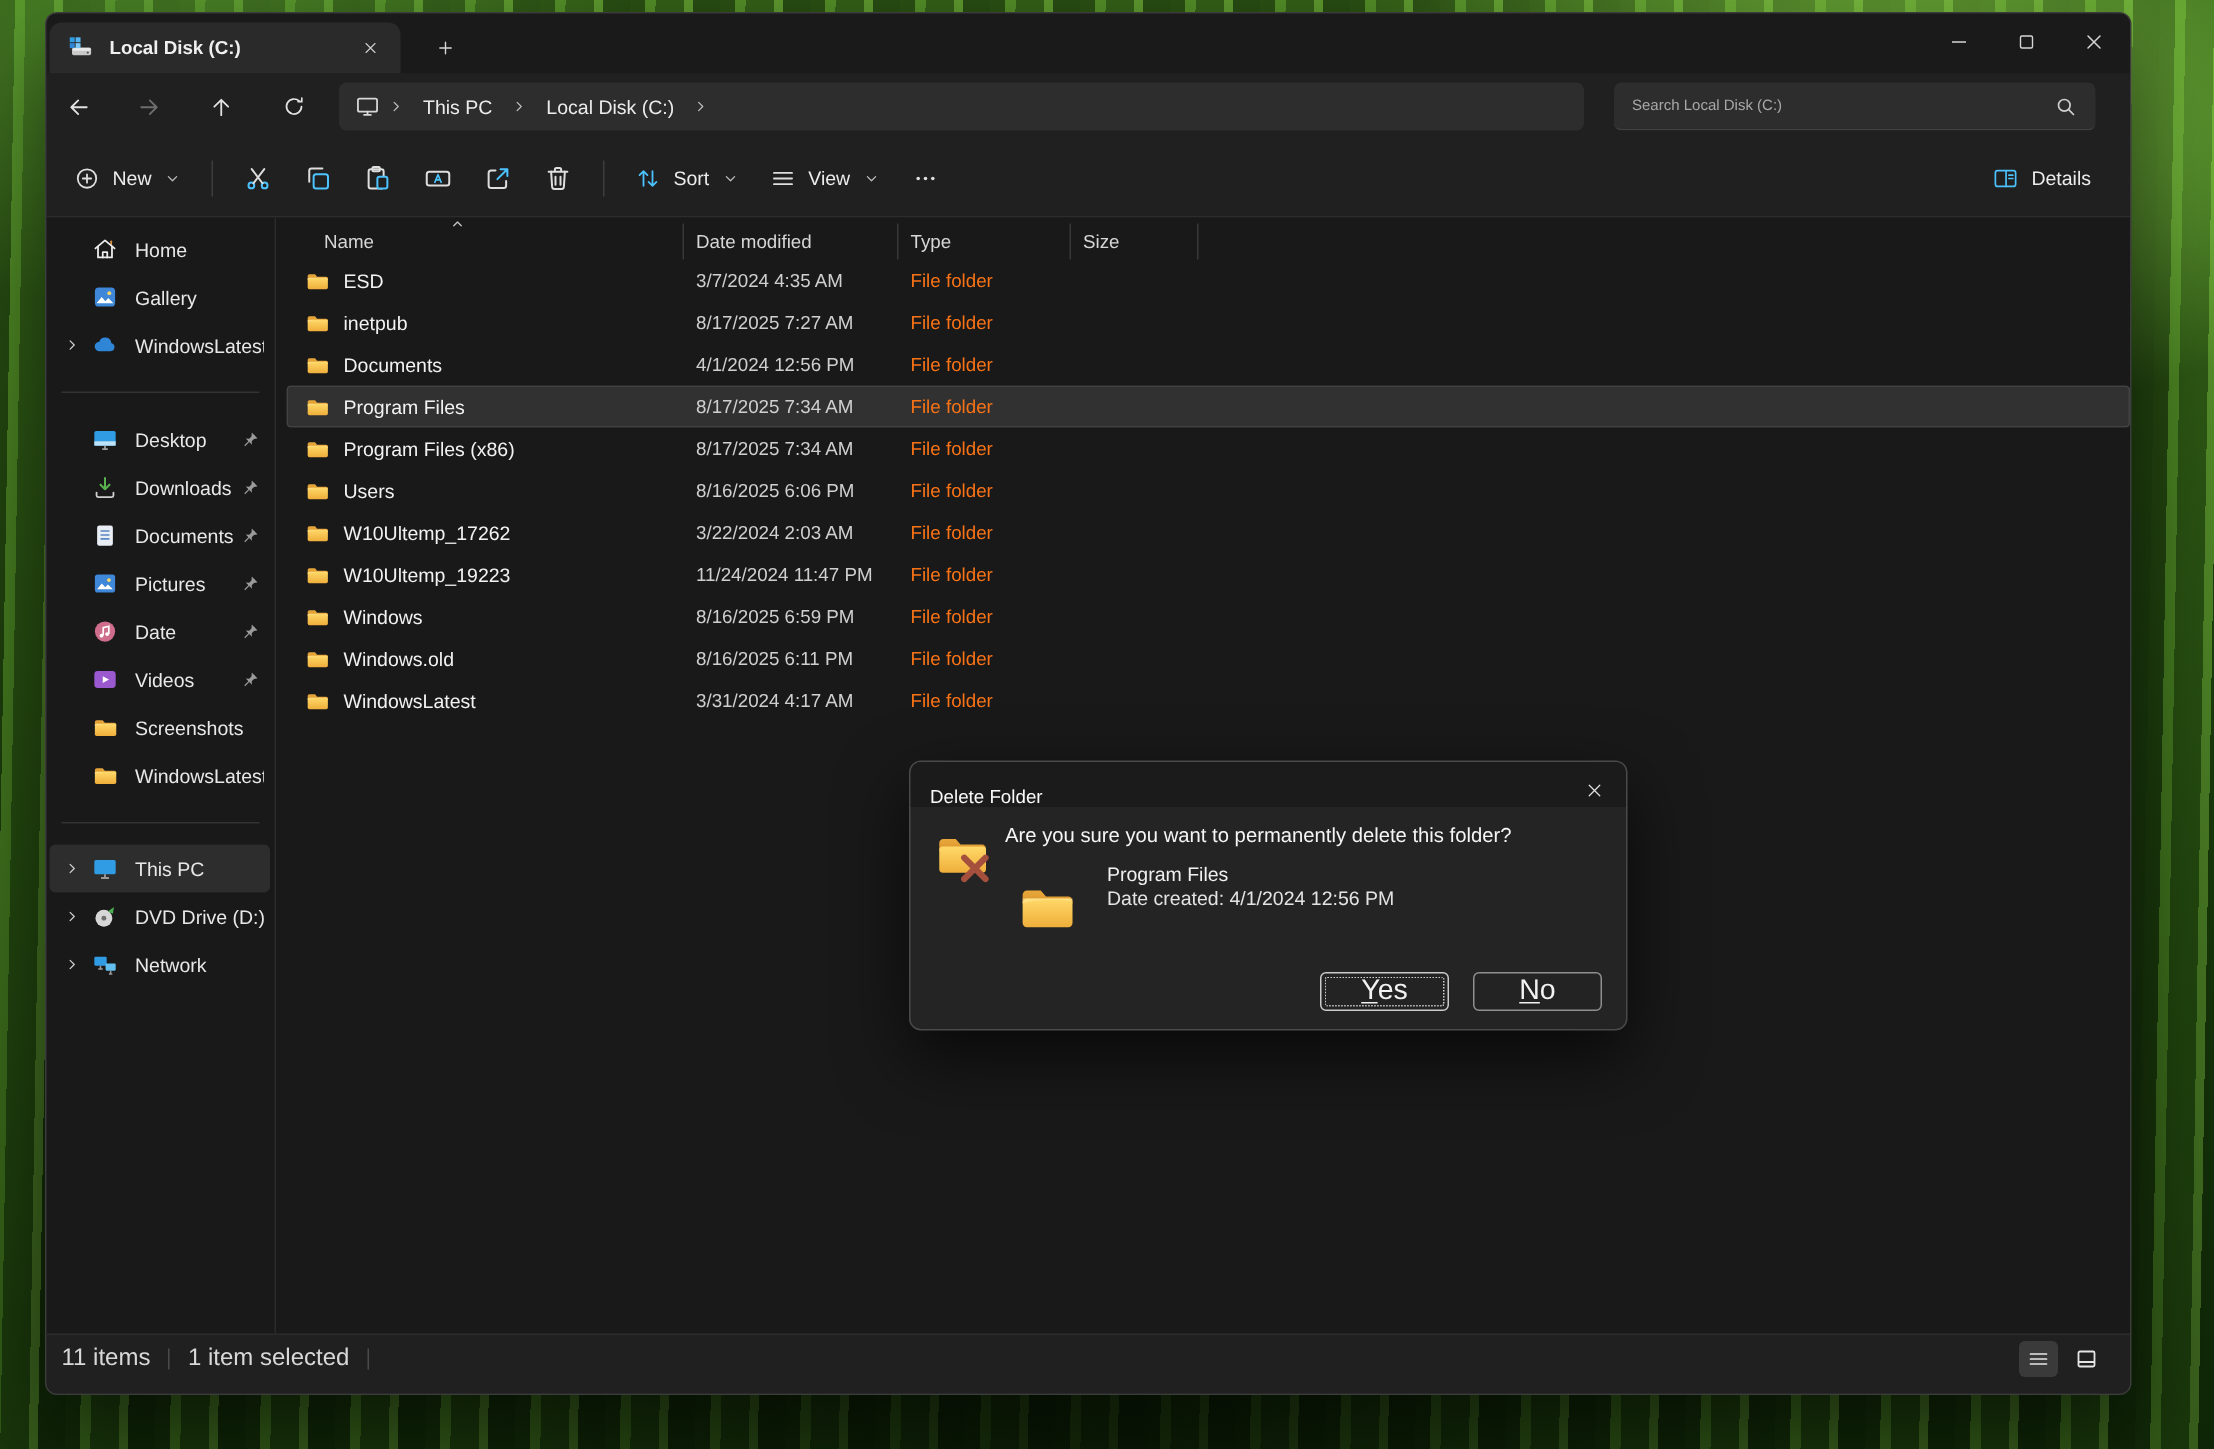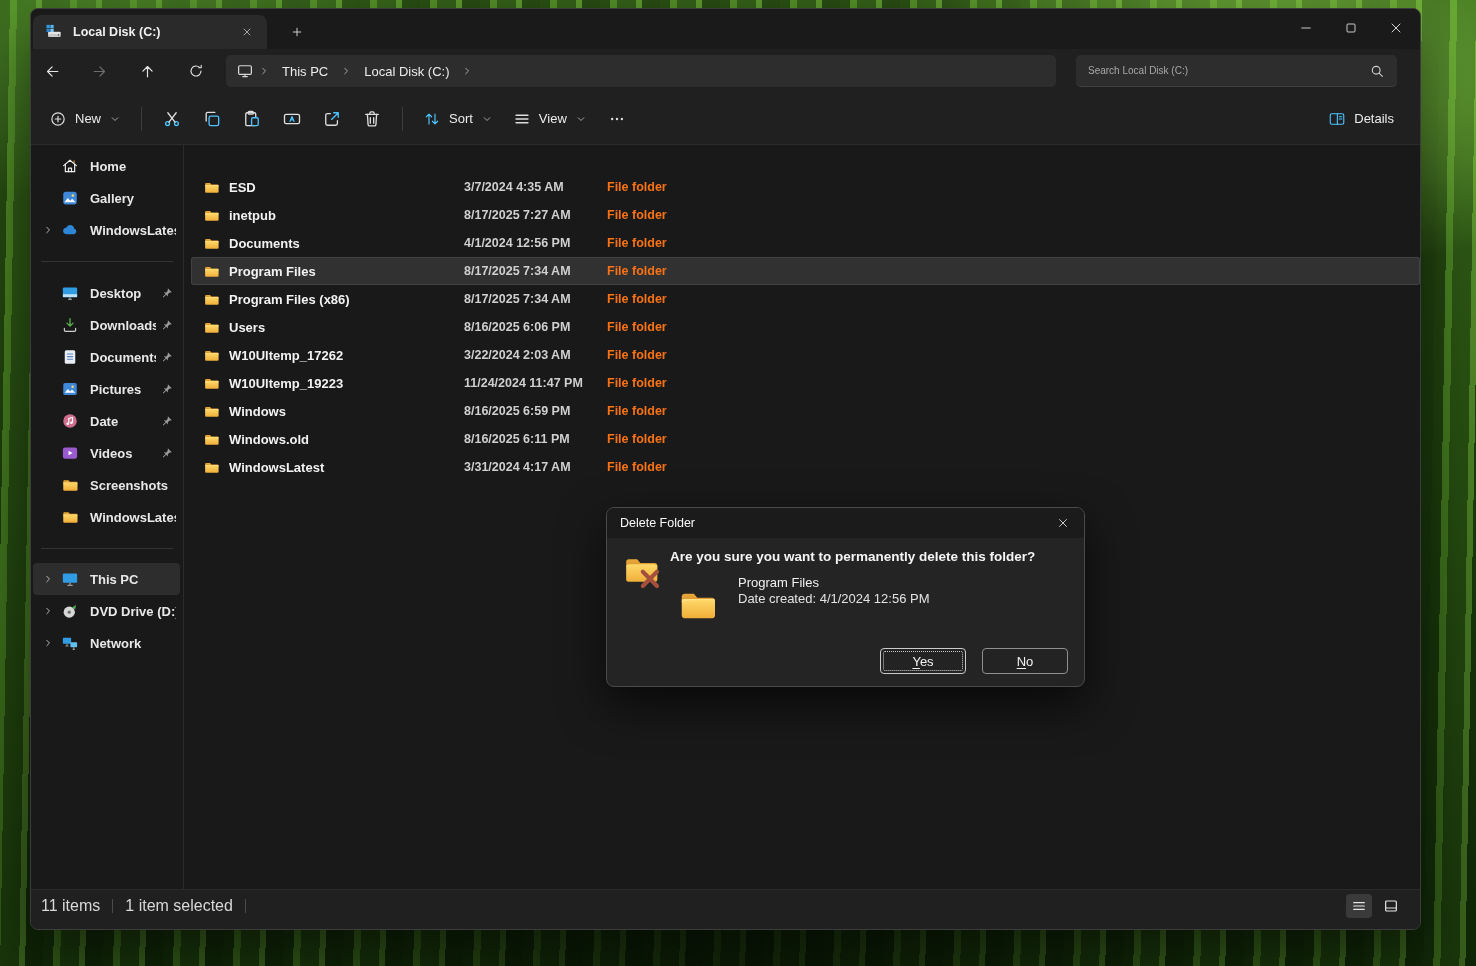--- a/index.html
+++ b/index.html
@@ -73,21 +73,21 @@
   }
   .tbtn-labeled { display:flex; align-items:center; gap:8px; padding:7px 10px; border-radius:5px;
     font-size:13px; color:#ececec; white-space:nowrap; }
   .tbtn { width:40px; height:34px; display:flex; align-items:center; justify-content:center;
     border-radius:5px; color:#dedede; }
   .tsep { width:1px; height:24px; background:#3c3c3c; margin:0 10px; }
   .toolbar-spacer { flex:1; }
   .chev { color:#bdbdbd; }
 
   
-  .main { position:absolute; left:0; top:136px; right:0; bottom:40px; background:#191919;font-weight:bold; }
+  .main { position:absolute; left:0; top:136px; right:0; bottom:40px; background:#191919; }
   .sidebar { position:absolute; left:0; top:0; bottom:0; width:153px; border-right:1px solid #2b2b2b;
     padding-top:5px; overflow:hidden; }
   .sideitem { height:32px; margin:0 3px 0 2px; border-radius:4px; display:flex; align-items:center;
     padding:0 4px 0 6px; gap:4px; }
   .sideitem.selected { background:#2d2d2d; }
   .side-chev { width:18px; display:flex; justify-content:center; color:#cfcfcf; }
   .side-label { font-size:13px; color:#e8e8e8; white-space:nowrap; overflow:hidden; flex:1; margin-left:7px; }
   .side-pin { color:#9a9a9a; margin-right:2px; }
   .side-sep { height:1px; background:#333; margin:15px 10px; }
   .side-sep.b { margin-bottom:14px; }
@@ -119,31 +119,31 @@
   .status-div { width:1px; height:14px; background:#4a4a4a; }
   .viewtoggles { margin-left:auto; display:flex; gap:6px; }
   .vbtn { width:26px; height:24px; border-radius:4px; display:flex; align-items:center; justify-content:center; color:#e6e6e6; }
   .vbtn.active { background:#3a3a3a; }
 
   
   .dialog { position:absolute; left:575px; top:498px; width:479px; height:180px;
     background:#242424; border:1px solid #4a4a4a; border-radius:8px;
     box-shadow:0 18px 46px rgba(0,0,0,.65); overflow:hidden; }
   .dlg-titlebar { position:absolute; left:0; top:0; right:0; height:30px; background:#1b1b1b;
-    display:flex; align-items:center; padding:0 10px 0 13px; }
+    display:flex; align-items:flex-end; padding:0 10px 0 13px; }
   .dlg-title { font-size:12.5px; color:#fafafa; flex:1; }
   .dlg-close { width:22px; height:22px; display:flex; align-items:center; justify-content:center; color:#e0e0e0; }
   .dlg-smallicon { position:absolute; left:15px; top:42px; }
-  .dlg-msg { position:absolute; left:63px; top:41px; font-size:13.5px; color:#f5f5f5;font-weight:bold; }
+  .dlg-msg { position:absolute; left:63px; top:41px; font-size:13.5px; color:#f5f5f5; }
   .dlg-bigicon { position:absolute; left:67px; top:76px; }
   .dlg-itemname { position:absolute; left:131px; top:67px; font-size:13px; color:#f0f0f0; }
   .dlg-itemdetail { position:absolute; left:131px; top:83px; font-size:13px; color:#e3e3e3; }
   .dlg-buttons { position:absolute; right:16px; bottom:12px; display:flex; gap:16px; }
   .dbtn { width:86px; height:26px; background:#232323; border:1px solid #8f8f8f; border-radius:4px;
-    display:flex; align-items:center; justify-content:center; font-size:13px; color:#f2f2f2; position:relative; }
+    display:flex; align-items:center; justify-content:center; font-size:19px; color:#f2f2f2; position:relative; }
   .dbtn.default { border-color:#cbcbcb; }
   .dbtn.default::after { content:""; position:absolute; inset:2px; border:1px dotted #cfcfcf; border-radius:2px; }
   .mnemonic { text-decoration:underline; text-underline-offset:2px; }
 </style>
 </head>
 <body>
 
 <svg width="0" height="0" style="position:absolute" aria-hidden="true">
   <defs>
     <linearGradient id="gFolder" x1="0" y1="0" x2="0" y2="1">
@@ -629,20 +629,37 @@
             </svg>
           </span>
         <svg class="ic ic18">
             <use href="#i-network"></use>
           </svg>
         <span class="side-label">Network</span>
       </div>
     </div>
 
     <div class="content">
+      <div class="listhead">
+        <div class="hcol name">
+          <svg class="ic ic12 sort-caret">
+              <use href="#i-caret-up"></use>
+            </svg>
+          <span>Name</span>
+        </div>
+        <div class="hcol date">
+            <span>Date modified</span>
+          </div>
+        <div class="hcol type">
+            <span>Type</span>
+          </div>
+        <div class="hcol size">
+            <span>Size</span>
+          </div>
+      </div>
       <div class="rows">
         <div class="frow">
           <div class="cell name">
               <svg class="ic ic17">
                 <use href="#i-folder"></use>
               </svg>
               <span>ESD</span>
             </div>
           <div class="cell date">3/7/2024 4:35 AM</div>
           <div class="cell type">File folder</div>

